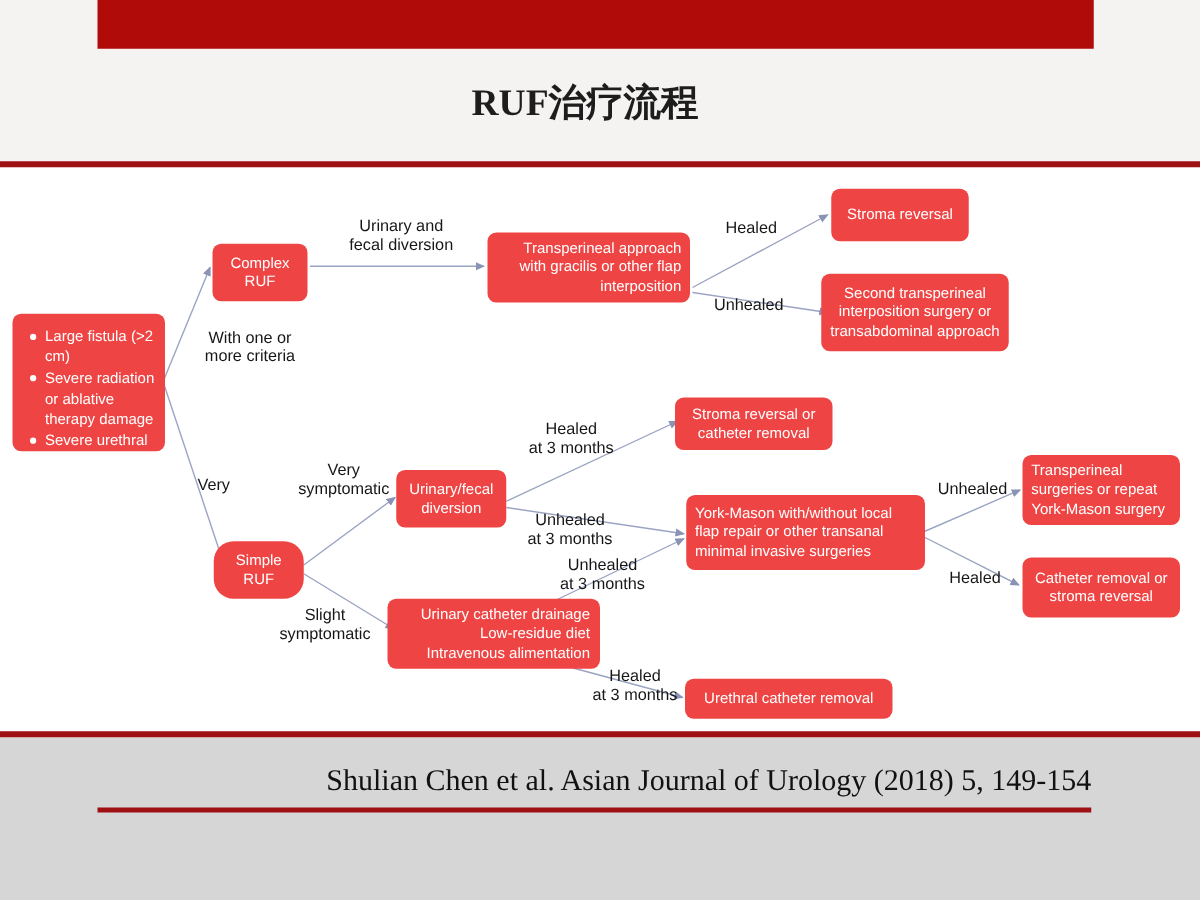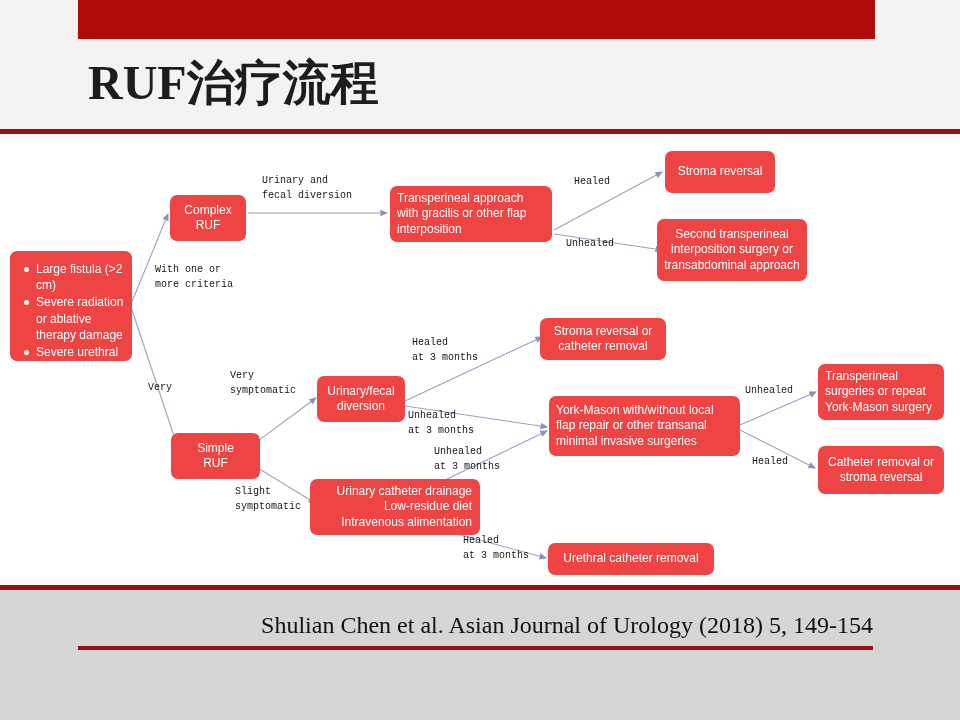--- a/index.html
+++ b/index.html
@@ -28,26 +28,27 @@
     height: 39px;
     background: #b10b09;
   }
   .title {
     position: absolute;
     left: 88px;
     top: 52px;
     width: 760px;
     height: 62px;
     font-family: "Liberation Serif", serif;
-    font-size: 48px;
+    font-size: 30px;
     font-weight: bold;
     color: #1d1d1d;
     letter-spacing: 0px;
     line-height: 62px;
     white-space: nowrap;
+    text-align: center;
   }
   .rule-top {
     position: absolute;
     left: 0;
     top: 129px;
     width: 960px;
     height: 5px;
     background: #9e1013;
   }
   
@@ -107,24 +108,24 @@
     left: -12px;
     top: 6px;
     width: 5px;
     height: 5px;
     border-radius: 50%;
     background: #ffffff;
   }
   .edge-label {
     position: absolute;
     color: #161616;
-    font-family: Liberation Mono, monospace;
-    font-size: 10px;
+    font-family: Liberation Sans, sans-serif;
+    font-size: 13px;
     line-height: 15px;
-    text-align: left;
+    text-align: center;
     white-space: pre-line;
   }
   
   .rule-mid {
     position: absolute;
     left: 0;
     top: 585px;
     width: 960px;
     height: 5px;
     background: #9e1013;
@@ -210,29 +211,29 @@
       <ul>
         <li>Large fistula (&gt;2 cm)</li>
         <li>Severe radiation or ablative therapy damage</li>
         <li>Severe urethral stricture</li>
       </ul>
     </div>
 
     <div class="node" style="left:170px; top:61px; width:76px; height:46px; white-space:pre-line;">Complex
 RUF</div>
 
-    <div class="node left-al" style="left:390px; top:52px; width:162px; height:56px;">
+    <div class="node left-al" style="left:390px; top:52px; width:162px; height:56px;text-align:right;">
       <div class="inner">Transperineal approach with gracilis or other flap interposition</div>
     </div>
 
     <div class="node" style="left:665px; top:17px; width:110px; height:42px;">Stroma reversal</div>
 
     <div class="node" style="left:657px; top:85px; width:150px; height:62px;">Second transperineal interposition surgery or transabdominal approach</div>
 
-    <div class="node" style="left:171px; top:299px; width:89px; height:46px; white-space:pre-line;">Simple
+    <div class="node" style="left:171px; top:299px; width:72px; height:46px; white-space:pre-line;border-radius:16px;">Simple
 RUF</div>
 
     <div class="node" style="left:317px; top:242px; width:88px; height:46px; white-space:pre-line;">Urinary/fecal
 diversion</div>
 
     <div class="node crit" style="left:310px; top:345px; width:170px; height:56px; padding:5px 8px;text-align:right;">
       <div class="inner">
         <div>Urinary catheter drainage</div>
         <div>Low-residue diet</div>
         <div>Intravenous alimentation</div>
@@ -263,21 +264,21 @@
     <div class="edge-label" style="left:262px; top:39px; width:118px;">Urinary and
 fecal diversion</div>
 
     <div class="edge-label" style="left:574px; top:40px; width:54px;">Healed</div>
 
     <div class="edge-label" style="left:566px; top:102px; width:66px;">Unhealed</div>
 
     <div class="edge-label" style="left:230px; top:234px; width:90px;">Very
 symptomatic</div>
 
-    <div class="edge-label" style="left:235px; top:350px; width:92px;">Slight
+    <div class="edge-label" style="left:214px; top:350px; width:92px;">Slight
 symptomatic</div>
 
     <div class="edge-label" style="left:412px; top:201px; width:90px;">Healed
 at 3 months</div>
 
     <div class="edge-label" style="left:408px; top:274px; width:96px;">Unhealed
 at 3 months</div>
 
     <div class="edge-label" style="left:434px; top:310px; width:96px;">Unhealed
 at 3 months</div>

